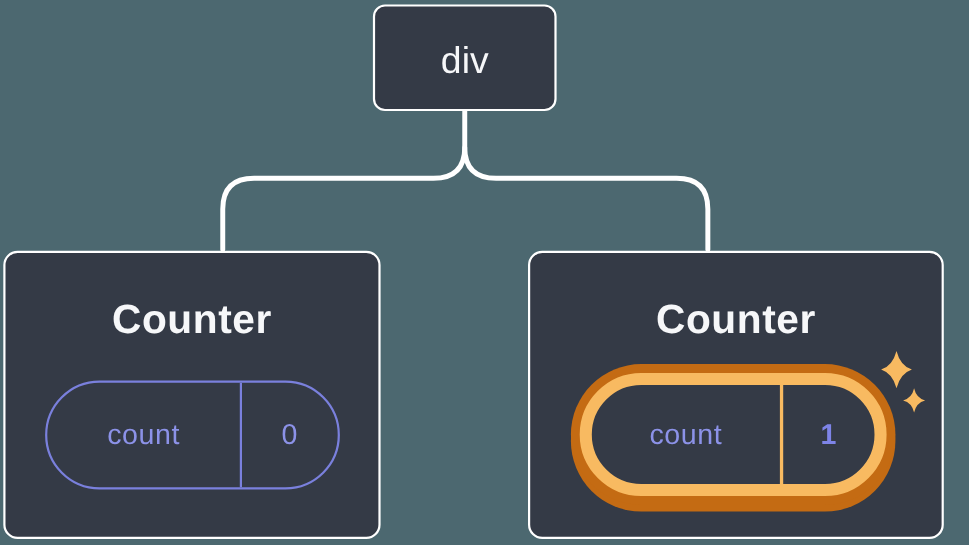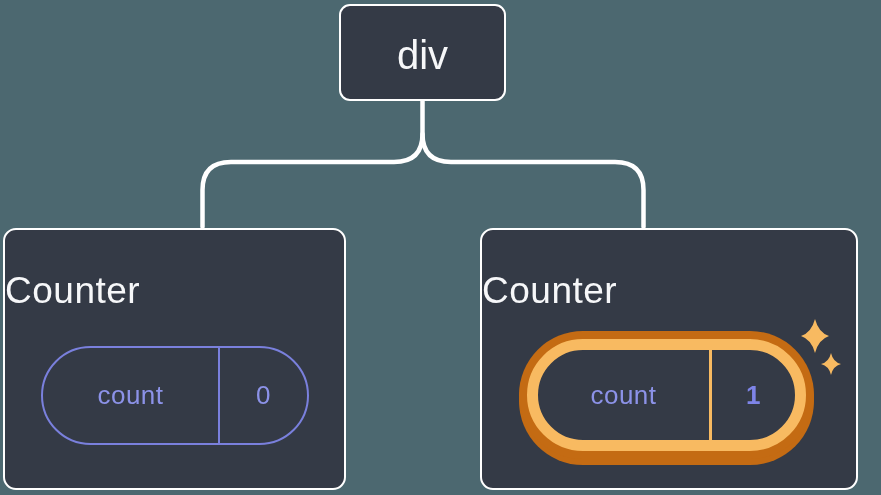--- a/index.html
+++ b/index.html
@@ -36,39 +36,40 @@
   .root-node {
     left: 339px; top: 4px;
     width: 167px; height: 97px;
     border-radius: 11px;
     display: flex;
     align-items: center;
     justify-content: center;
   }
   .root-label {
     color: var(--title-text, #F6F7F9);
-    font-size: 40px;
+    font-size: 34px;
     line-height: 1;
     padding-top: 4px;
   }
   .counter-card {
     top: 228px;
     height: 262px;
     border-radius: 13px;
   }
   .counter-card.left  { left: 3px;   width: 343px; }
   .counter-card.right { left: 480px; width: 378px; }
   .card-title {
     position: absolute;
     top: 40px;
     left: 0;
     width: 100%;
+    text-align: center;
     color: var(--title-text, #F6F7F9);
     font-size: 37px;
-    font-weight: 400;
+    font-weight: 700;
     letter-spacing: 0.5px;
   }
   .state-pill {
     position: absolute;
     box-sizing: border-box;
     display: flex;
     align-items: stretch;
   }
   .state-pill .cell {
     display: flex;

